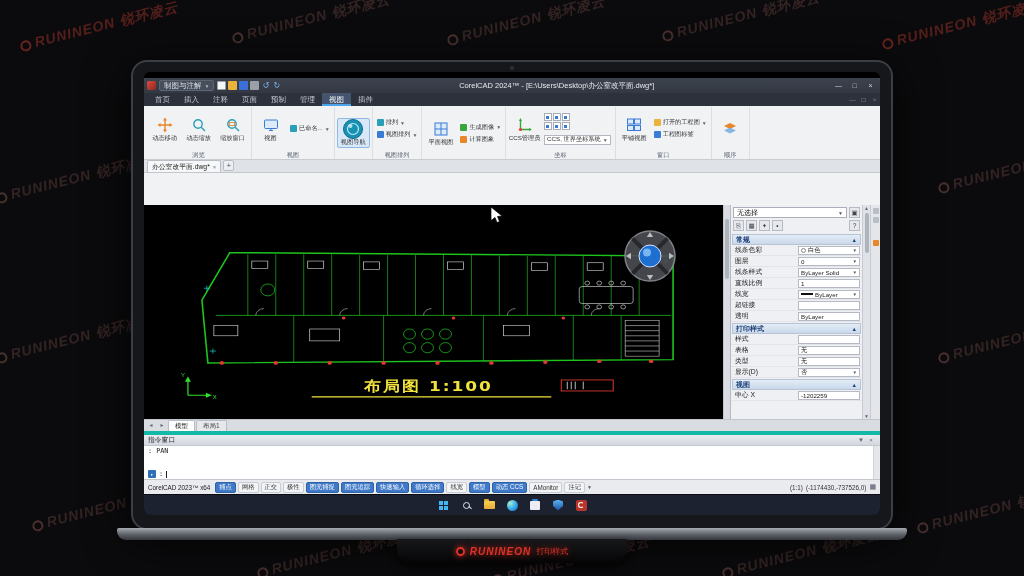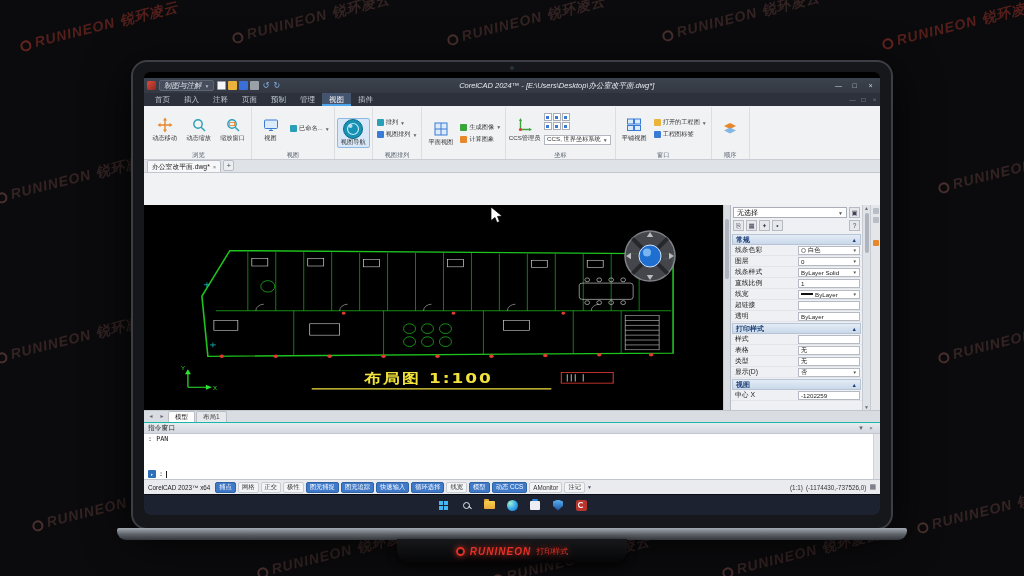--- a/index.html
+++ b/index.html
@@ -18,21 +18,21 @@
 .base{position:absolute;left:117px;top:528px;width:790px;height:12px;background:linear-gradient(#a4aab2,#5c6167 55%,#34373c);border-radius:2px 2px 9px 9px;z-index:3;}
 .chin{position:absolute;left:50%;transform:translateX(-50%);top:539px;width:230px;height:24px;background:linear-gradient(#17181b,#050506);border-radius:0 0 14px 14px;display:flex;align-items:center;justify-content:center;gap:5px;z-index:3;box-shadow:0 4px 10px rgba(0,0,0,.7);}
 .badge-ring{width:9px;height:9px;border:2px solid #e03226;border-radius:50%;box-shadow:0 0 6px rgba(224,50,38,.9);}
 .badge-brand{color:#e03226;font-weight:bold;font-style:italic;font-size:10px;letter-spacing:1px;text-shadow:0 0 7px rgba(224,50,38,.9);}
 .badge-sub{color:#e03226;font-size:8px;text-shadow:0 0 7px rgba(224,50,38,.9);}
 
 
 .app{flex:1;display:flex;flex-direction:column;background:#f1f2f4;min-height:0;}
 
 
-.titlebar{height:15px;background:linear-gradient(#3d434e,#333843);display:flex;align-items:center;color:#dde1e8;font-size:7.5px;padding:0 3px;gap:3px;font-style:italic;}
+.titlebar{height:15px;background:linear-gradient(#3d434e,#333843);display:flex;align-items:center;color:#dde1e8;font-size:7.5px;padding:0 3px;gap:3px;}
 .app-logo{width:9px;height:9px;border-radius:2px;background:linear-gradient(135deg,#e0493a,#8a2b22);flex:0 0 auto;}
 .ws-select{display:flex;align-items:center;gap:3px;background:#474e5b;border:1px solid #5d6573;border-radius:2px;padding:0 4px;height:11px;white-space:nowrap;}
 .ws-select .dd{font-size:5px;color:#aeb6c2;}
 .qa{display:flex;gap:2px;align-items:center;}
 .qi{width:9px;height:9px;border-radius:1px;display:inline-flex;align-items:center;justify-content:center;font-size:8px;line-height:9px;}
 .qi.new{background:#f5f6f8;border:1px solid #9aa0a8;}
 .qi.open{background:#e9b33c;}
 .qi.save{background:#3a6fd8;}
 .qi.print{background:#9aa0a8;}
 .qi.undo,.qi.redo{color:#7fb3e8;}
@@ -103,21 +103,21 @@
 .ss{width:6px;height:6px;background:#b9bec6;border-radius:1px;}
 .ss.orange{background:#e8872a;margin-top:14px;}
 
 
 .mtabs{height:12px;background:#d9dce1;display:flex;align-items:flex-end;padding-left:2px;gap:1px;font-size:6.5px;border-top:1px solid #c2c6cd;}
 .mnav{width:10px;text-align:center;color:#667;font-size:6px;line-height:11px;}
 .mtab{height:11px;padding:0 6px;display:flex;align-items:center;border:1px solid #b9bec6;border-bottom:none;border-radius:2px 2px 0 0;background:#e6e8ec;color:#444;}
 .mtab.active{background:#fff;color:#111;}
 
 
-.cmdwin{height:57px;display:flex;flex-direction:column;border-top:1px solid #14b8a6;}
+.cmdwin{height:48px;display:flex;flex-direction:column;border-top:4px solid #14b8a6;}
 .cmdhead{height:11px;background:linear-gradient(#e8ebef,#d4d8df);display:flex;align-items:center;padding:0 4px;font-size:6.8px;color:#333;border-bottom:1px solid #c2c6cd;}
 .cmdhead .sp{flex:1;}
 .chb{width:10px;text-align:center;color:#667;font-size:6px;}
 .cmdbody{flex:1;background:#fff;position:relative;font-family:"DejaVu Sans Mono",monospace;font-size:6.8px;color:#222;padding:1px 10px 1px 4px;display:flex;flex-direction:column;gap:1px;}
 .cline{line-height:8px;}
 .cprompt{display:flex;align-items:center;gap:3px;margin-top:auto;}
 .cpico{width:8px;height:8px;background:#2f6fb8;color:#fff;font-size:5px;display:flex;align-items:center;justify-content:center;border-radius:1px;}
 .caret{width:1px;height:7px;background:#222;}
 .cmdscroll{position:absolute;right:0;top:0;bottom:0;width:7px;background:#e4e6ea;border-left:1px solid #d0d3d9;}
 

